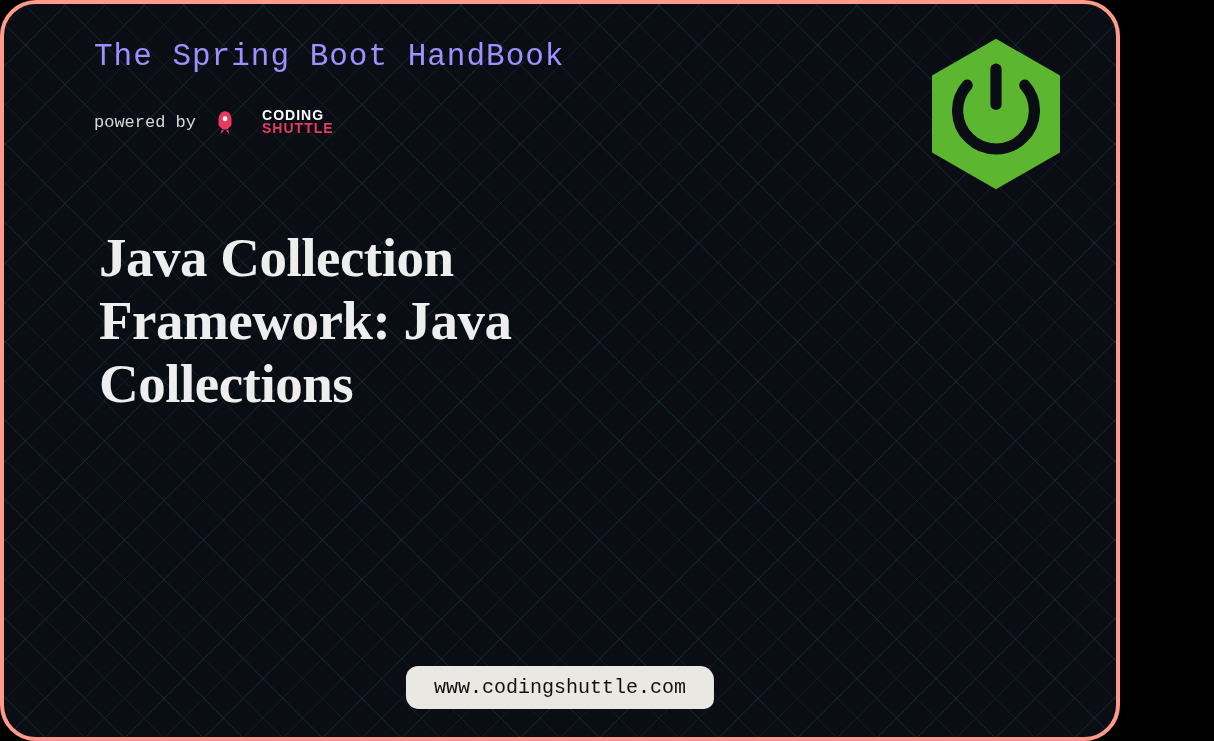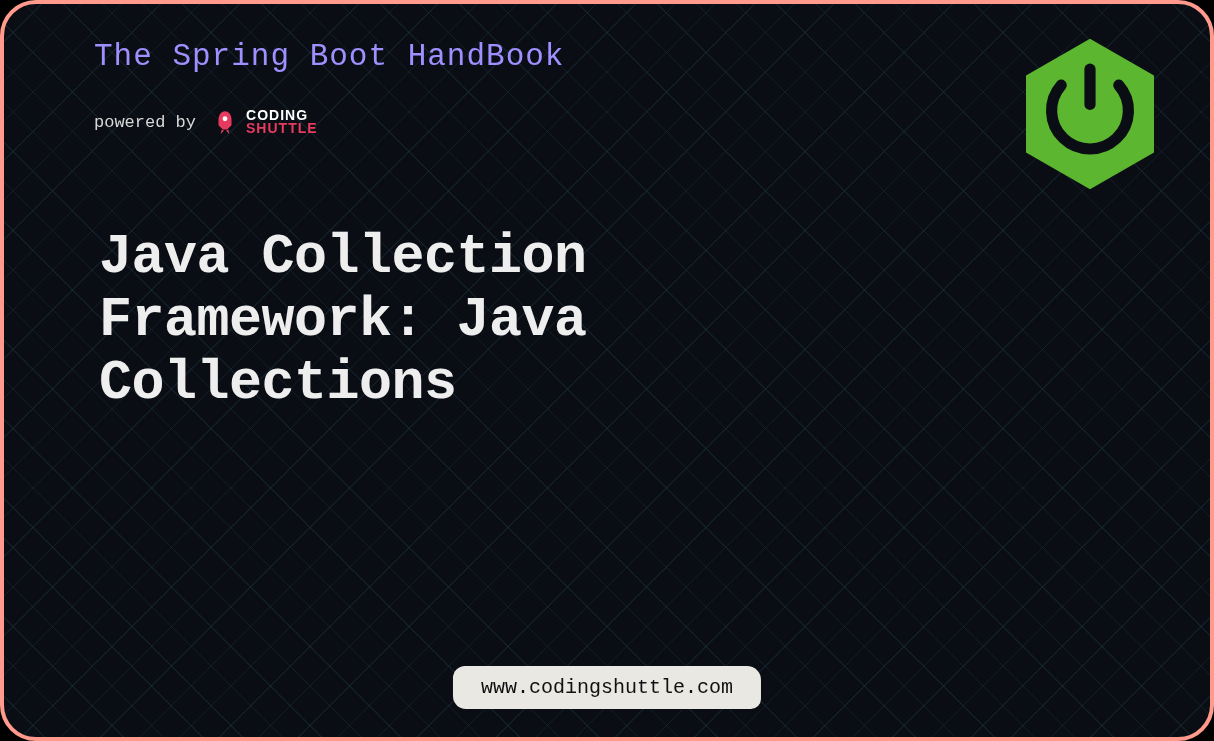--- a/index.html
+++ b/index.html
@@ -10,21 +10,21 @@
 
     body {
       width: 1214px;
       height: 741px;
       background: #000;
       font-family: Georgia, 'Times New Roman', serif;
       overflow: hidden;
     }
 
     .card {
-      width: 1214px;
+      width: 1120px;
       height: 741px;
       background-color: #0a0e14;
       background-image:
         repeating-linear-gradient(45deg, rgba(30, 60, 70, 0.35) 0px, rgba(30, 60, 70, 0.35) 1px, transparent 1px, transparent 28px),
         repeating-linear-gradient(-45deg, rgba(30, 60, 70, 0.35) 0px, rgba(30, 60, 70, 0.35) 1px, transparent 1px, transparent 28px);
       border: 4px solid #ff9a8c;
       border-radius: 36px;
       padding: 30px 40px 20px 40px;
       position: relative;
     }
@@ -49,21 +49,21 @@
 
     .powered-text {
       color: #d8d8d8;
       font-family: 'Courier New', Courier, monospace;
       font-size: 17px;
     }
 
     .logo-block {
       display: flex;
       align-items: flex-start;
-      gap: 8px;
+      gap: 24px;
     }
 
     .rocket-icon {
       width: 26px;
       height: 26px;
     }
 
     .logo-text {
       display: flex;
       flex-direction: column;
@@ -80,21 +80,21 @@
     .spring-icon {
       position: absolute;
       top: 30px;
       right: 40px;
       width: 160px;
       height: 160px;
     }
 
     .main-title {
       color: #eeeeee;
-      font-family: Liberation Mono, monospace;
+      font-family: Liberation Serif, serif;
       font-weight: 900;
       font-size: 55px;
       line-height: 1.15;
       margin-left: 55px;
       margin-top: 90px;
       max-width: 640px;
       letter-spacing: -0.5px;
     }
 
     .url-badge {

